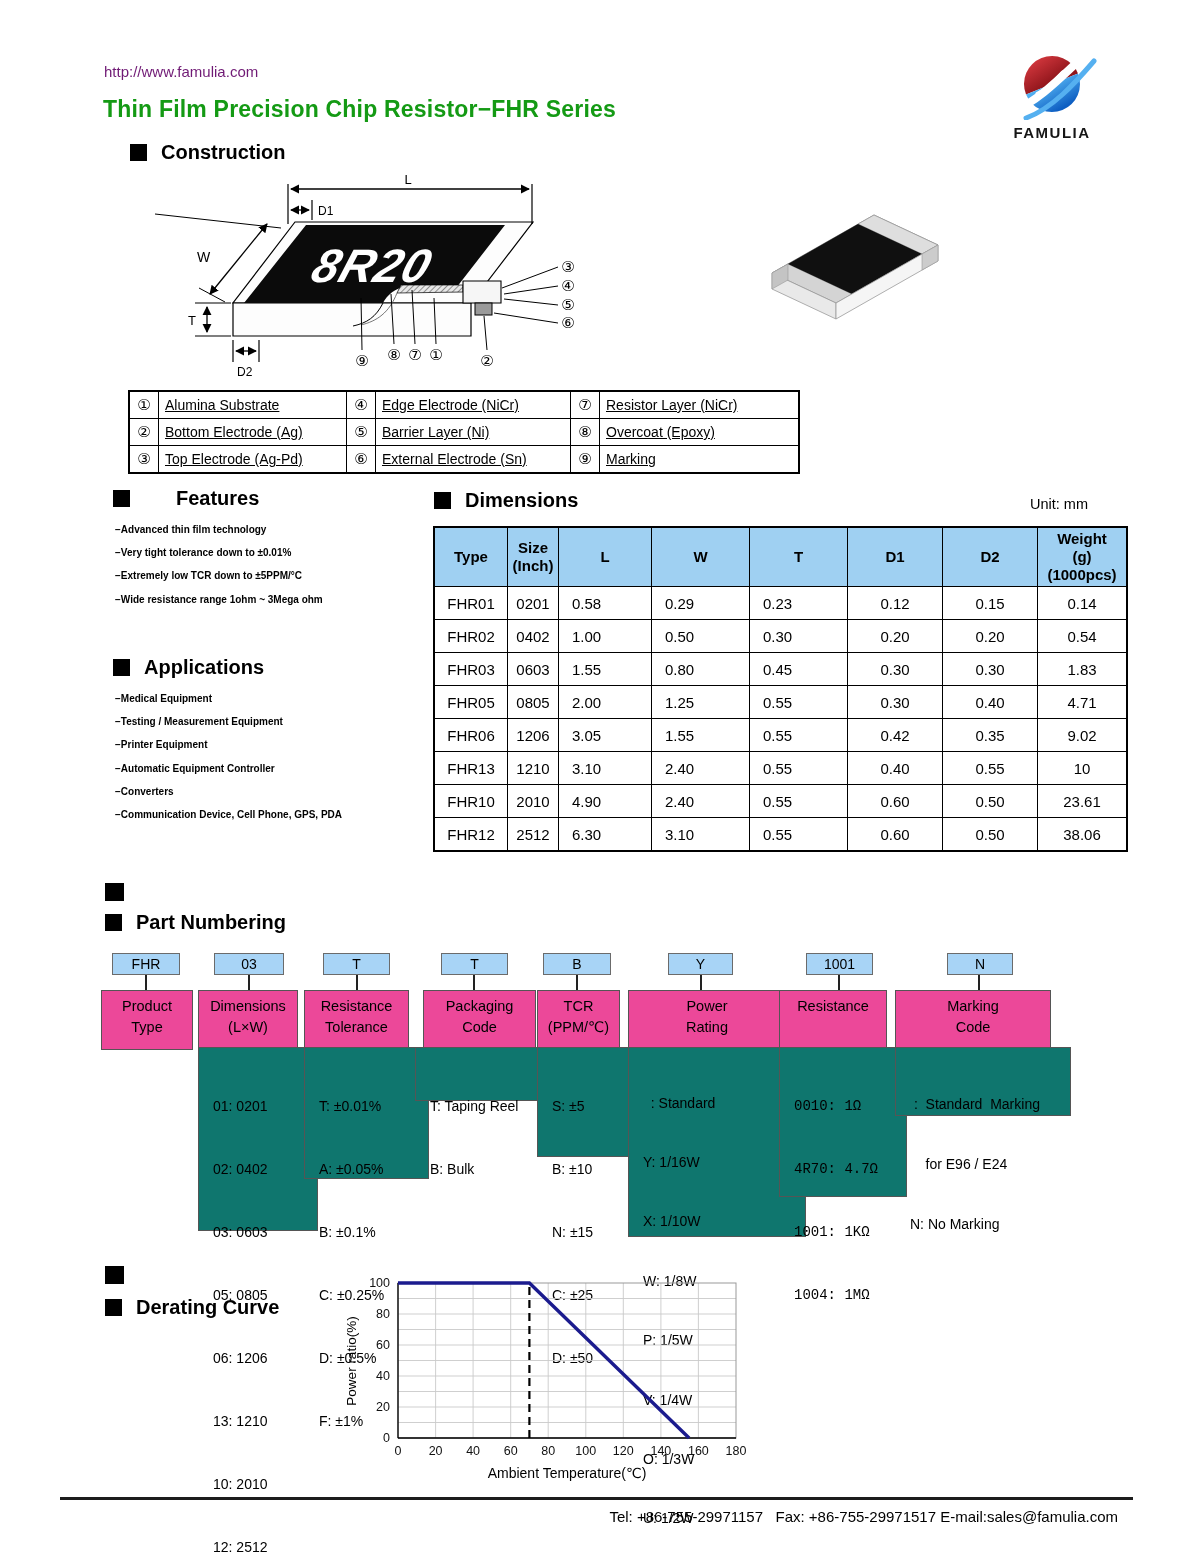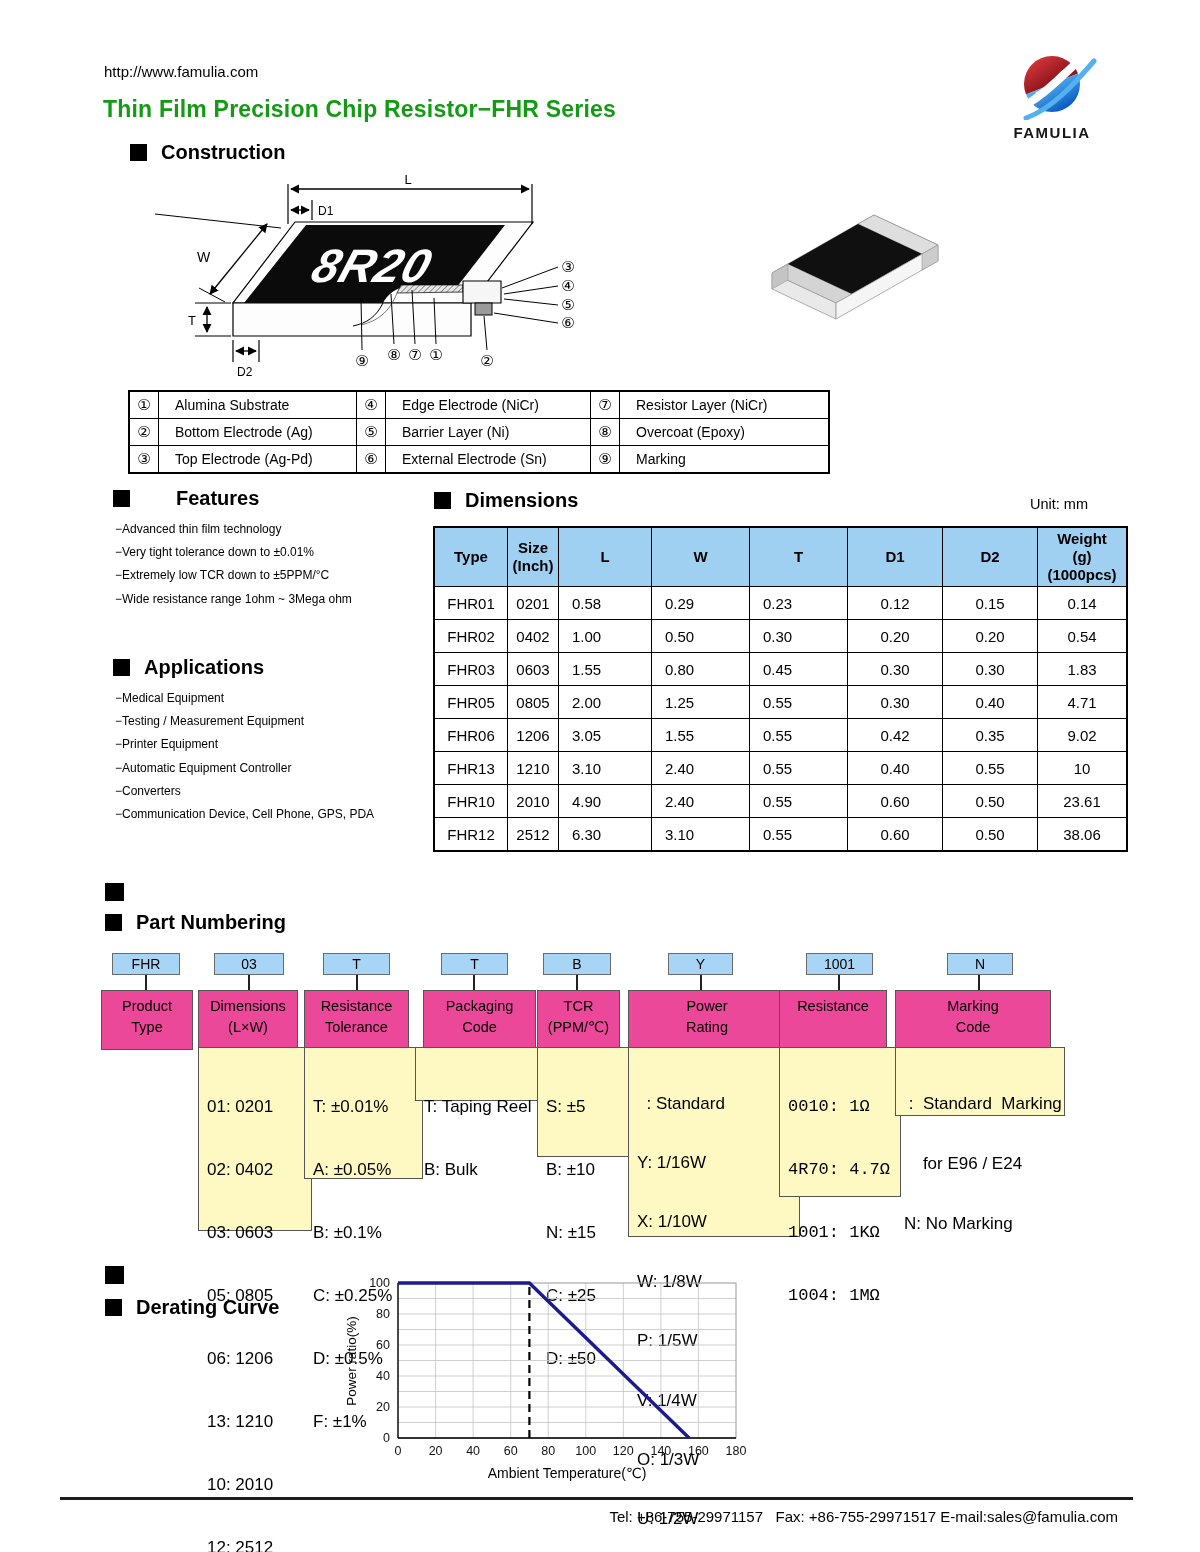--- a/index.html
+++ b/index.html
@@ -2,38 +2,38 @@
 <html><head>
 <meta charset="utf-8">
 <style>
   html,body { margin:0; padding:0; background:#888; }
   .page {
     position:relative; width:1200px; height:1552px; margin:0 auto;
     background:#fff; overflow:hidden;
     font-family:"Liberation Sans","DejaVu Sans",sans-serif; color:#000;
   }
   .abs { position:absolute; }
-  .url { font-size:15px; color:#000000; text-decoration:none; }
+  .url { font-size:15px; color:#701a75; text-decoration:none; }
   .doc-title { font-size:23px; font-weight:bold; color:#149a14; letter-spacing:0.2px; }
   .brand-text { font-size:15px; font-weight:bold; letter-spacing:1.5px; color:#161616; }
   .sec-head { display:flex; align-items:center; font-weight:bold; font-size:20px; }
   .sq { width:17px; height:17px; background:#000; flex:0 0 auto; }
   .sq-alone { width:19px; height:18px; background:#000; }
   .sec-label { margin-left:14px; }
 
   
   table.parts { border-collapse:collapse; table-layout:fixed; font-size:14px; }
   table.parts, table.parts td { border:1px solid #000; }
   table.parts { border-width:2px; }
   table.parts td { height:26px; padding:0 4px; }
   table.parts td.num { text-align:center; width:28px; font-size:15px; padding:0; }
-  table.parts td.lbl { text-align:left; padding-left:16px; }
+  table.parts td.lbl { text-align:left; padding-left:6px;text-decoration:underline; }
 
   
-  .dashlist { font-size:12px; line-height:23.2px; }
+  .dashlist { font-size:10px; line-height:23.2px;font-weight:bold; }
   .dashlist .li { padding-left:12px; text-indent:-12px; }
 
   
   table.dims { border-collapse:collapse; table-layout:fixed; font-size:15px; }
   table.dims, table.dims th, table.dims td { border:1px solid #000; }
   table.dims { border-width:2px; }
   table.dims th {
     background:#9fd0f2; font-weight:bold; text-align:center;
     white-space:pre-line; line-height:1.18; height:56px; font-size:15px;
   }
@@ -48,22 +48,22 @@
     text-align:center; font-size:14px; line-height:20px;
   }
   .pn-conn { position:absolute; width:2px; background:#222; }
   .pn-head {
     position:absolute; height:58px; background:#ec4899; border:1px solid #555;
     text-align:center; font-size:14.5px;
   }
   .pn-head .l1 { margin-top:7px; }
   .pn-head .l2 { margin-top:5px; }
   .pn-opts {
-    position:absolute; background:#fef9c3; border:1px solid #555;
-    font-size:17px; line-height:21px; padding:6px 6px 4px 8px; white-space:pre;
+    position:absolute; background:#0f766e; border:1px solid #555;
+    font-size:14px; line-height:21px; padding:6px 6px 4px 14px; white-space:pre;
   }
   .footer-line { height:3px; background:#1d1d1d; }
   .footer-text { font-size:15px; white-space:pre; }
   svg text { font-family:"Liberation Sans","DejaVu Sans",sans-serif; }
 </style>
 </head>
 <body>
 
 <div class="page">
 

